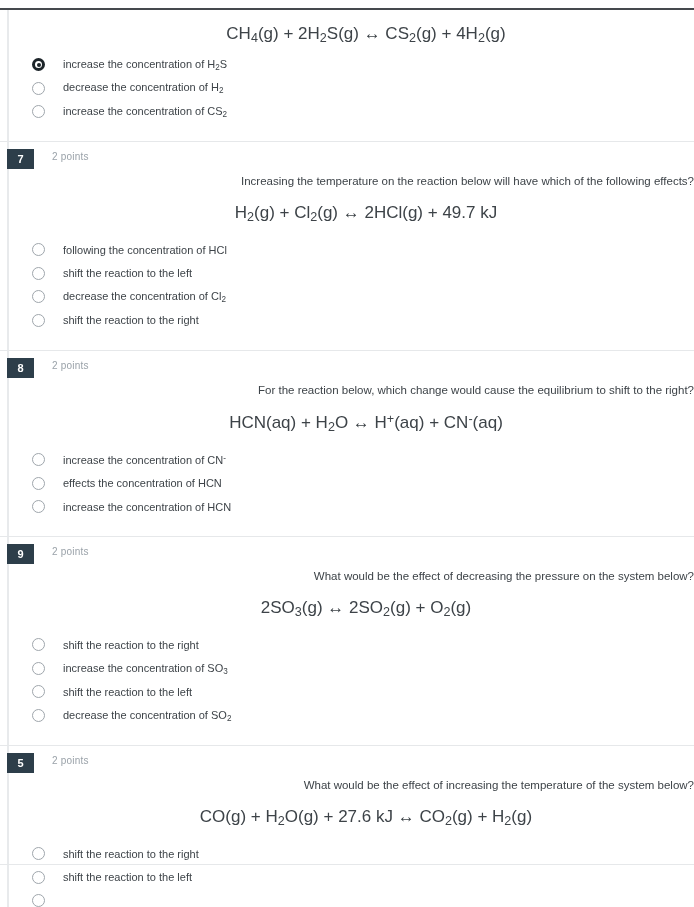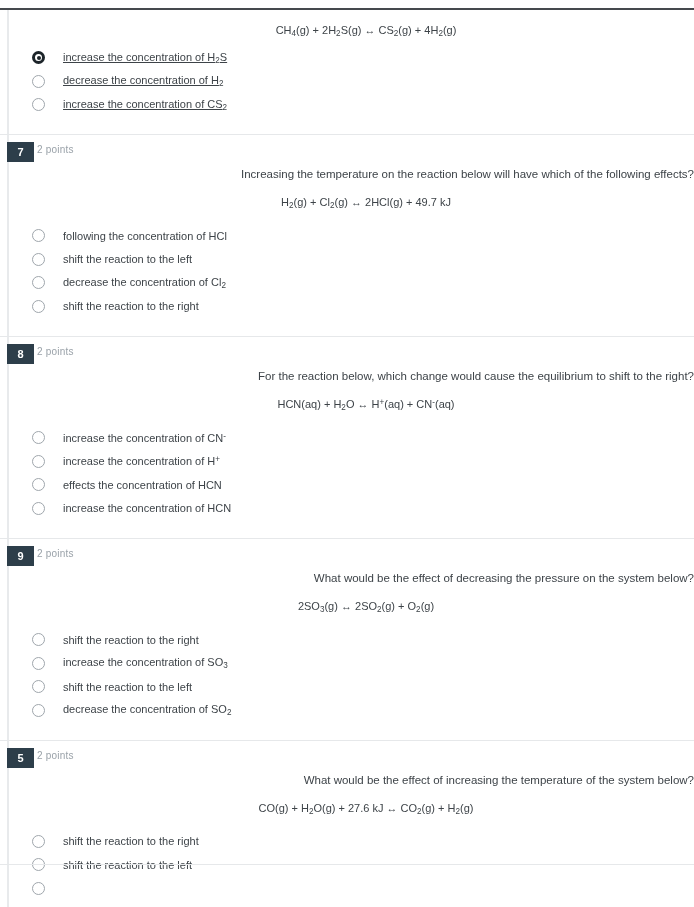--- a/index.html
+++ b/index.html
@@ -50,39 +50,39 @@
     background: #2d3e4a;
     color: #ffffff;
     font-size: 11px;
     font-weight: bold;
     line-height: 20px;
     text-align: center;
     padding: 0 6px;
   }
   .qpoints {
     position: absolute;
-    left: 37px; top: 9px;
+    left: 52px; top: 9px;
     font-size: 10px;
     color: #9aa2a9;
     letter-spacing: .2px;
   }
 
   .qprompt {
     margin: 10px 0 0 33px;
     font-size: 11.5px;
     color: #3d4348;
     line-height: 1.3;
     text-align: right;
   }
 
   .qequation {
     margin-top: 14px;
     width: 618px;
     text-align: center;
-    font-size: 11px;
+    font-size: 17px;
     color: #3d4348;
     padding-left: 114px;   
   }
 
   
   .options {
     margin: 14px 0 0 0;
     padding: 0 0 18px 0;
     list-style: none;
   }
@@ -117,21 +117,21 @@
     margin-left: 18px;
     font-size: 11px;
     color: #3d4348;
     white-space: nowrap;
   }
 
   sub { font-size: 74%; vertical-align: -0.22em; }
   sup { font-size: 74%; vertical-align: 0.42em; }
 
   
-  .qblock.partial .options { margin-top: 8px; text-decoration: underline; }
+  .qblock.partial .options { margin-top: 8px; }
 
   .bottom-rule {
     position: absolute;
     top: 864px; left: 0; width: 694px;
     border-top: 1px solid #e6e8ea;
   }
 </style>
 </head>
 <body>
 
@@ -189,24 +189,20 @@
       </div>
       <div class="qprompt">For the reaction below, which change would cause the equilibrium to shift to the right?</div>
       <div class="qequation">HCN(aq) + H<sub>2</sub>O ↔ H<sup>+</sup>(aq) + CN<sup>-</sup>(aq)</div>
       <ul class="options">
         <li class="opt">
           <span class="radio"></span>
           <span class="opt-label">increase the concentration of CN<sup>-</sup></span>
         </li>
         <li class="opt">
           <span class="radio"></span>
-          <span class="opt-label">increase the concentration of H<sup>+</sup></span>
-        </li>
-        <li class="opt">
-          <span class="radio"></span>
           <span class="opt-label">effects the concentration of HCN</span>
         </li>
         <li class="opt">
           <span class="radio"></span>
           <span class="opt-label">increase the concentration of HCN</span>
         </li>
       </ul>
     </div>
     <div class="qblock">
       <div class="qhead">

